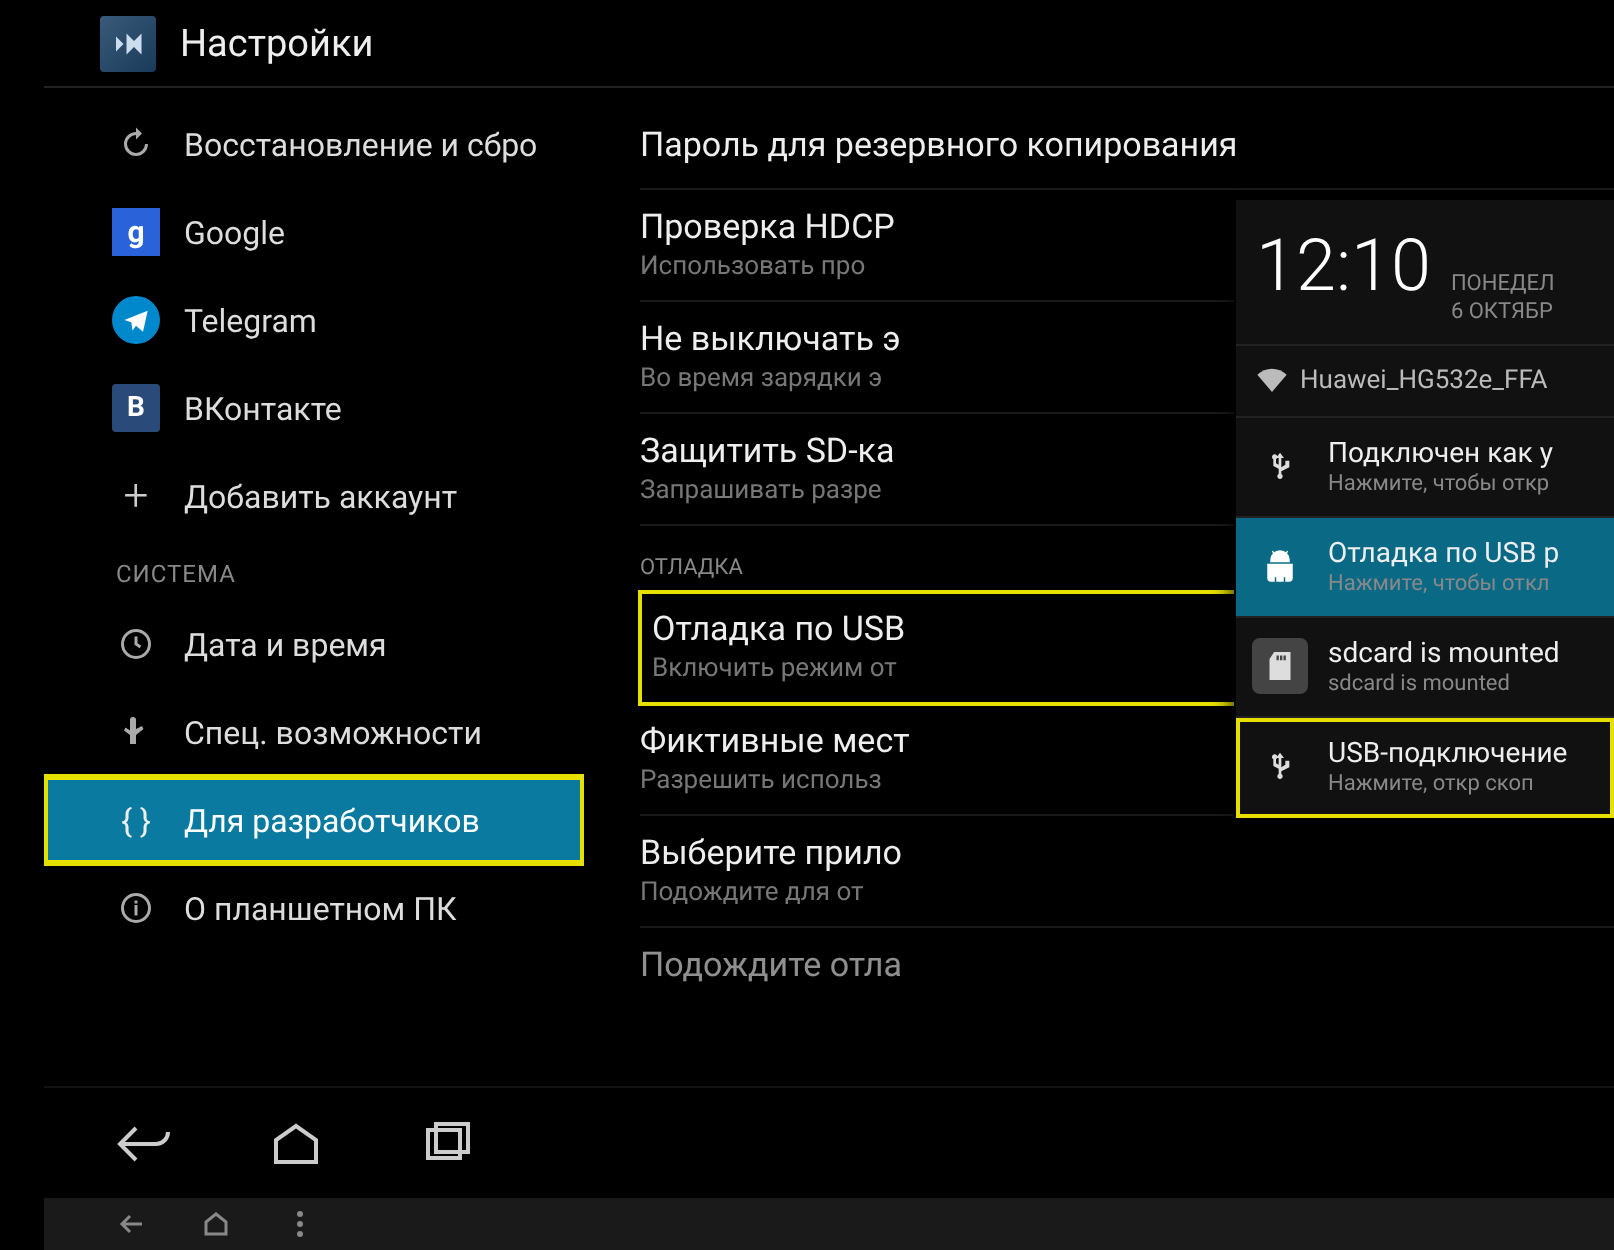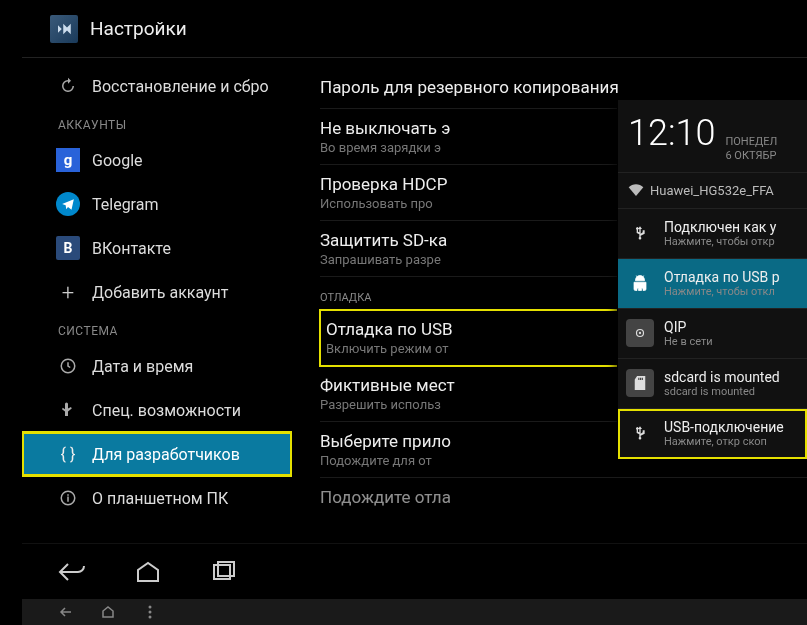--- a/index.html
+++ b/index.html
@@ -15,21 +15,21 @@
 .screen {
   position: absolute;
   top: 0; left: 22px; right: 0; bottom: 82px;
   background: #000;
   display: flex;
   flex-direction: column;
 }
 .header {
   display: flex;
   align-items: center;
-  height: 58px;
+  height: 44px;
   border-bottom: 1px solid #222;
   padding-left: 28px;
 }
 .header .hicon {
   width: 28px; height: 28px;
   background: linear-gradient(135deg,#3a5a7a,#1a3a5a);
   border-radius: 2px;
   margin-right: 12px;
   display: flex; align-items: center; justify-content: center;
   font-size: 14px; color: #aee;
@@ -184,21 +184,20 @@
   <div class="body">
     <div class="sidebar">
       <div class="sb-item">
         <span class="sb-icon">
           <svg width="18" height="18" viewBox="0 0 24 24">
               <path fill="#aaa" d="M12 4a8 8 0 108 8h-2a6 6 0 11-6-6v3l4-4-4-4v3z"></path>
             </svg>
         </span>
         <span>Восстановление и сбро</span>
       </div>
-      <div class="sb-section">АККАУНТЫ</div>
 
       <div class="sb-item">
         <span class="sb-icon google">g</span>
         <span>Google</span>
       </div>
       <div class="sb-item">
         <span class="sb-icon telegram">
           <svg width="14" height="14" viewBox="0 0 24 24">
               <path fill="#fff" d="M2 12l20-8-4 18-6-5-3 4-1-7z"></path>
             </svg>
@@ -246,26 +245,26 @@
         </span>
         <span>О планшетном ПК</span>
       </div>
     </div>
 
     <div class="content">
       <div class="setting">
         <div class="main">Пароль для резервного копирования</div>
       </div>
       <div class="setting">
+        <div class="main">Проверка HDCP</div>
+        <div class="sub">Использовать про</div>
+      </div>
+      <div class="setting">
         <div class="main">Не выключать э</div>
         <div class="sub">Во время зарядки э</div>
-      </div>
-      <div class="setting">
-        <div class="main">Проверка HDCP</div>
-        <div class="sub">Использовать про</div>
       </div>
       <div class="setting">
         <div class="main">Защитить SD-ка</div>
         <div class="sub">Запрашивать разре</div>
       </div>
 
       <div class="csection">ОТЛАДКА</div>
 
       <div class="setting hl">
         <div class="main">Отладка по USB</div>
@@ -322,32 +321,20 @@
           <path fill="#fff" d="M6 8a6 6 0 0112 0v1H6V8zm-2 3h16v9a2 2 0 01-2 2h-2v-3h-2v3h-4v-3H8v3H6a2 2 0 01-2-2v-9zM8 4l-1-2m9 2l1-2" stroke="#fff"></path>
         </svg>
     </div>
     <div class="nf-text">
       <div class="t1">Отладка по USB р</div>
       <div class="t2">Нажмите, чтобы откл</div>
     </div>
   </div>
   <div class="nf-item">
     <div class="nf-icon box">
-      <svg width="14" height="14" viewBox="0 0 24 24">
-          <circle cx="12" cy="12" r="6" fill="none" stroke="#ddd" stroke-width="2"></circle>
-          <circle cx="12" cy="12" r="2" fill="#ddd"></circle>
-        </svg>
-    </div>
-    <div class="nf-text">
-      <div class="t1">QIP</div>
-      <div class="t2">Не в сети</div>
-    </div>
-  </div>
-  <div class="nf-item">
-    <div class="nf-icon box">
       <svg width="12" height="14" viewBox="0 0 18 24">
           <path fill="#ddd" d="M4 0h14v24H0V6l4-6zm2 3v4h2V3H6zm3 0v4h2V3H9zm3 0v4h2V3h-2z"></path>
         </svg>
     </div>
     <div class="nf-text">
       <div class="t1">sdcard is mounted</div>
       <div class="t2">sdcard is mounted</div>
     </div>
   </div>
   <div class="nf-item hl">

